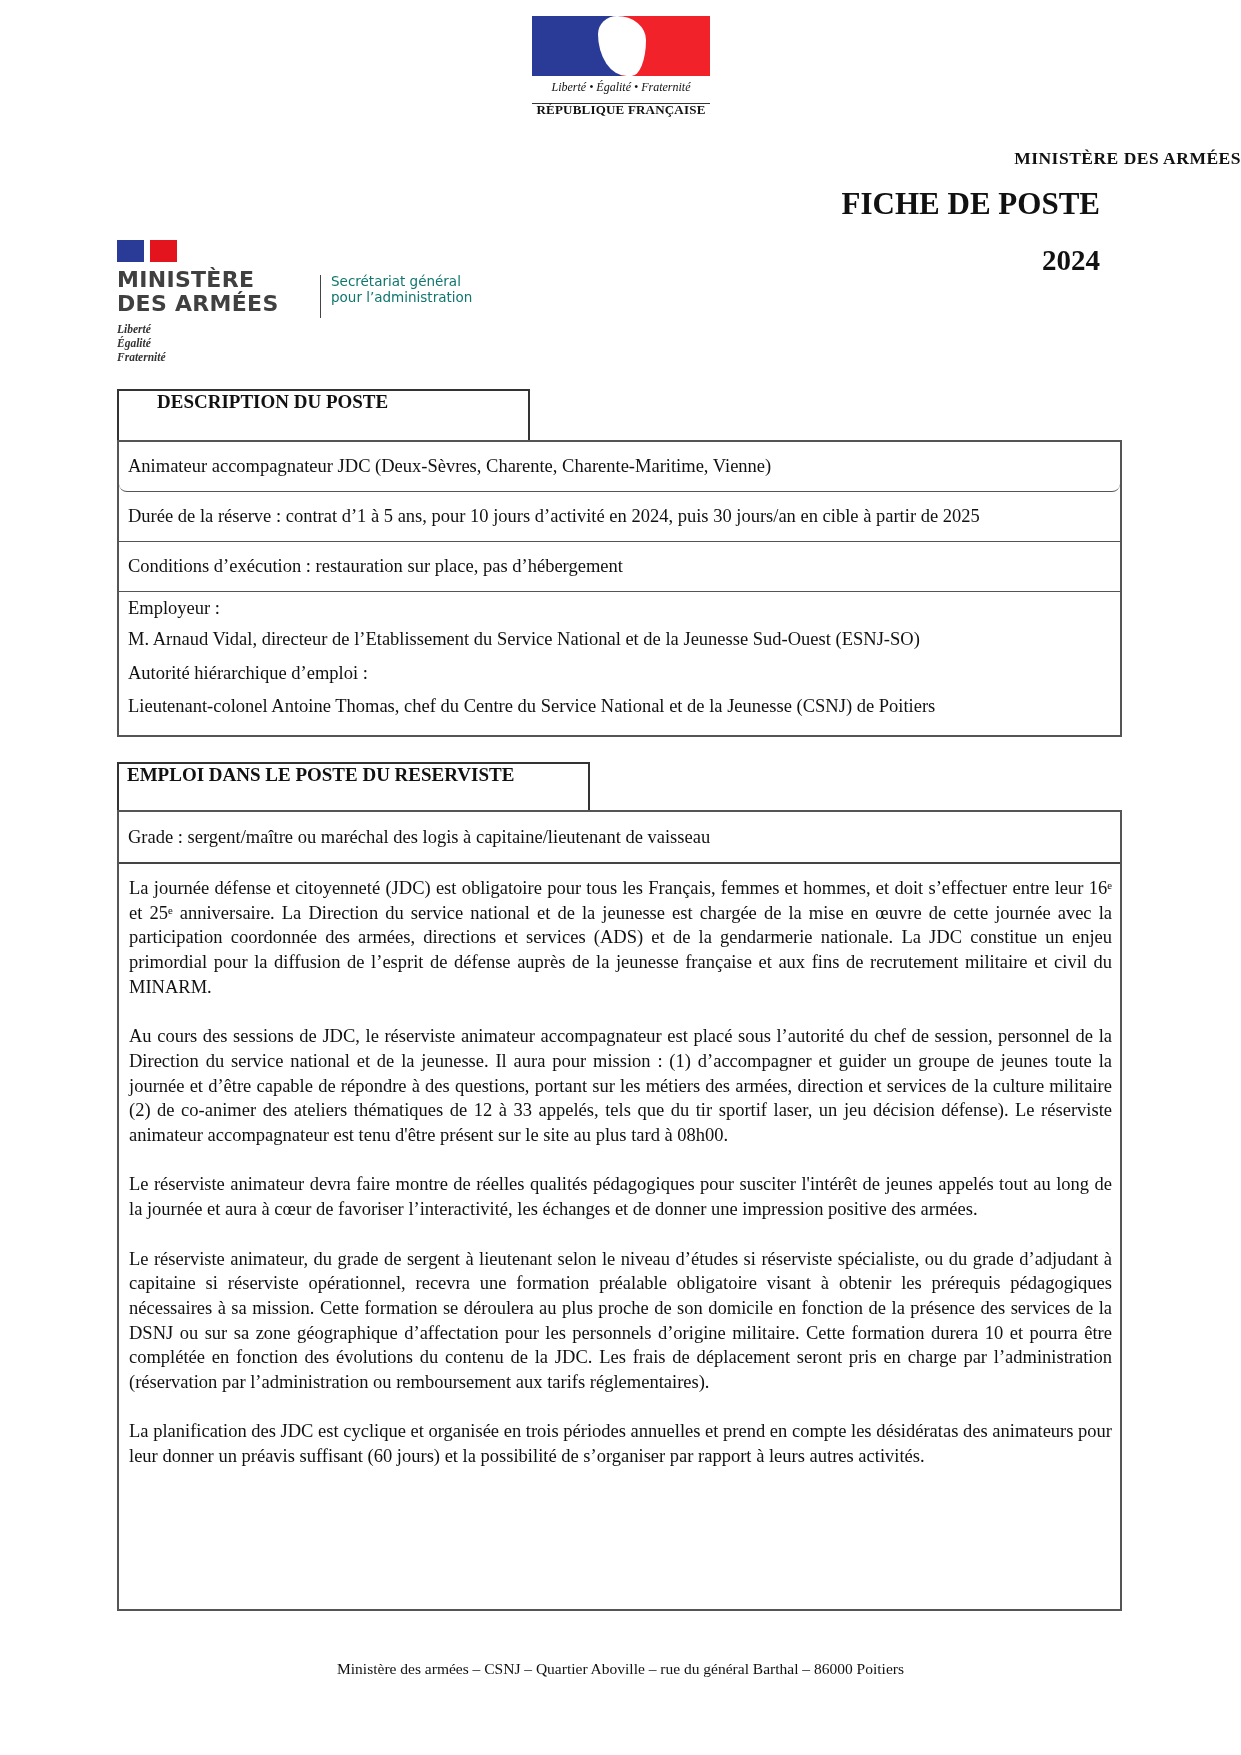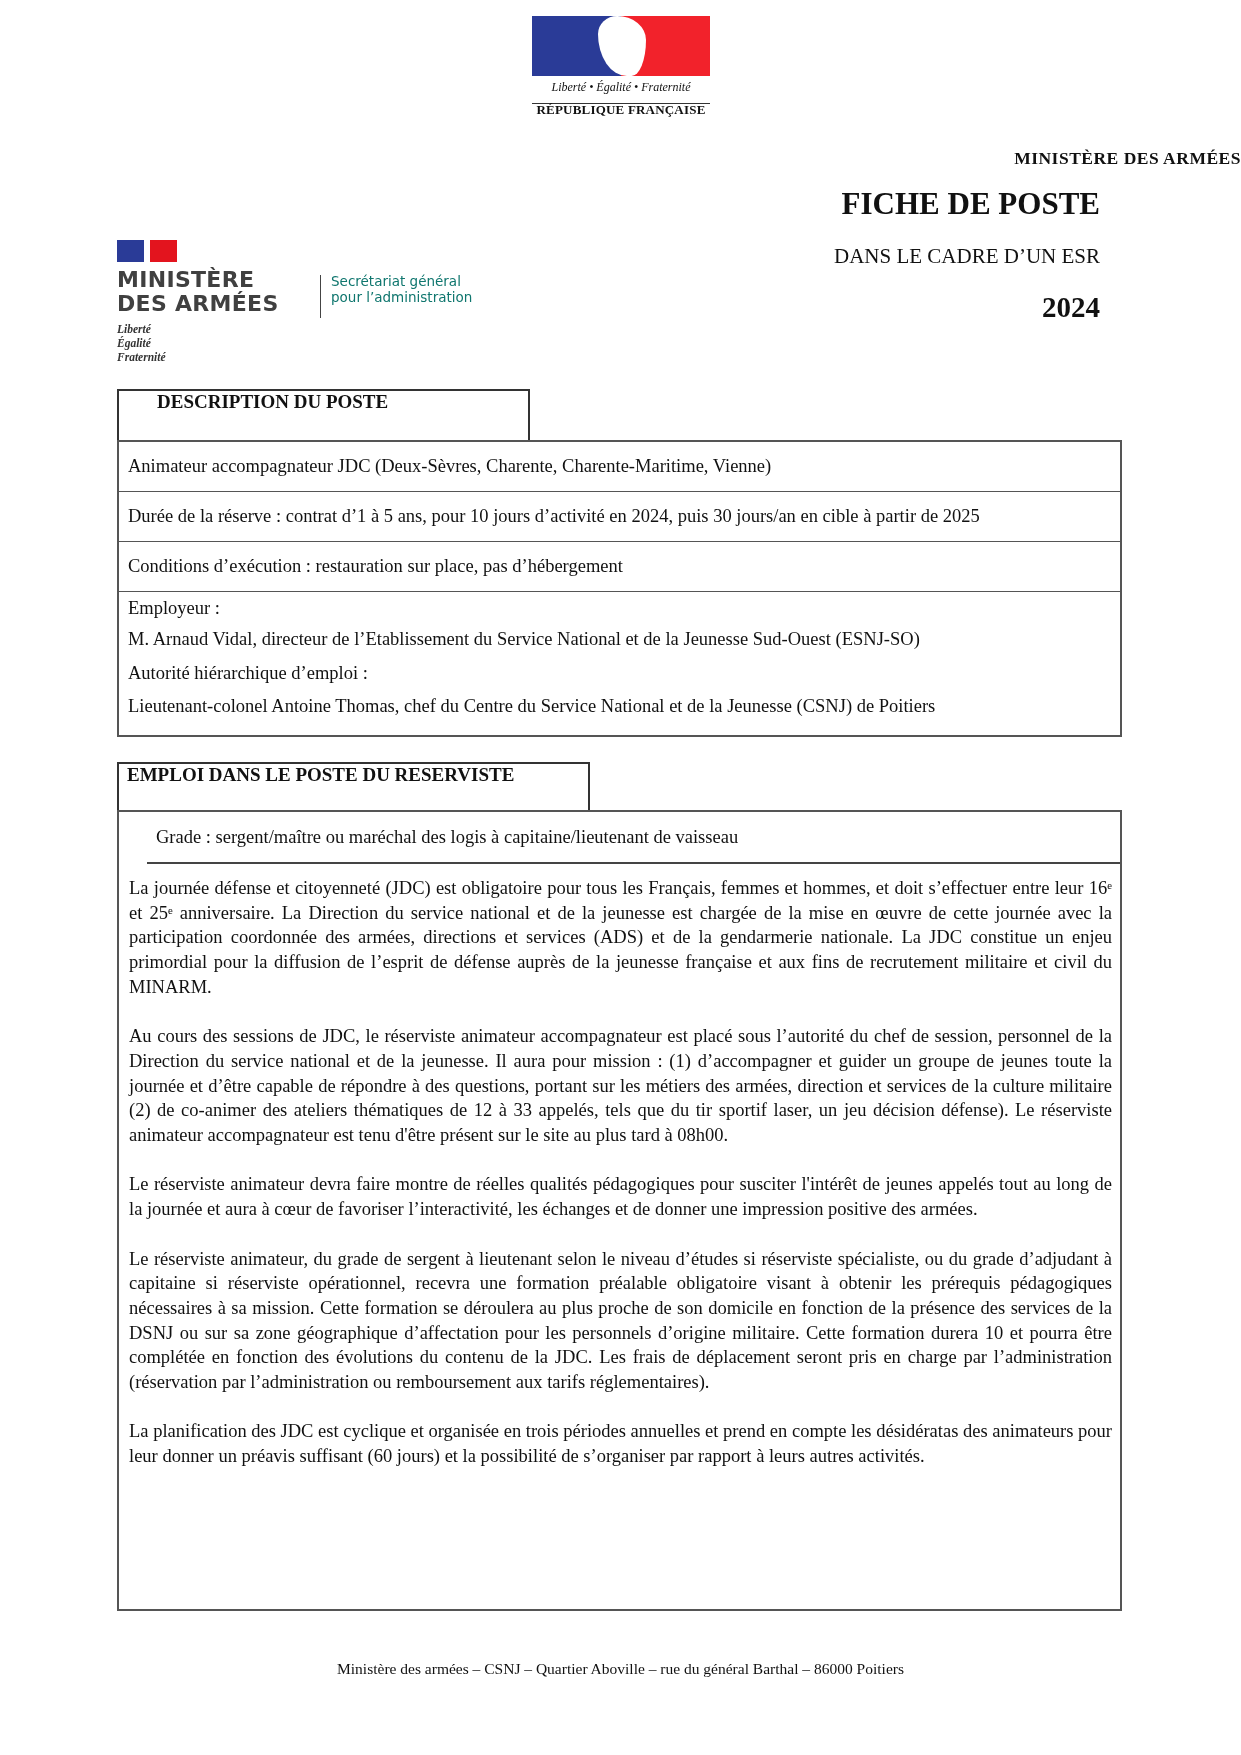--- a/index.html
+++ b/index.html
@@ -82,50 +82,49 @@
   </div>
   <div id="minarm-sep"></div>
   <div id="minarm-sub">
     <div>Secrétariat général</div>
     <div>pour l’administration</div>
   </div>
 </div>
 
 <div id="title-block" class="abs">
   <div id="doc-title">FICHE DE POSTE</div>
-  <div id="doc-subtitle">DANS LE CADRE D’UN ESR</div>
   <div id="doc-year">2024</div>
 </div>
 
 <div class="sec-header" style="left:117px; top:389px; width:413px; height:52px; padding-left:38px;">
   <span>DESCRIPTION DU POSTE</span>
 </div>
 <div class="sec-box" style="top:440px; height:297px;">
-  <div class="row" style="height:50px;">
+  <div class="row" style="height:50px;border-radius:8px;">
     <span>Animateur accompagnateur JDC (Deux-Sèvres, Charente, Charente-Maritime, Vienne)</span>
   </div>
   <div class="row" style="height:50px;">
     <span>Durée de la réserve : contrat d’1 à 5 ans, pour 10 jours d’activité en 2024, puis 30 jours/an en cible à partir de 2025</span>
   </div>
   <div class="row" style="height:50px;">
     <span>Conditions d’exécution : restauration sur place, pas d’hébergement</span>
   </div>
   <div class="row multi">
     <p style="line-height:26px;">Employeur :</p>
     <p>M. Arnaud Vidal, directeur de l’Etablissement du Service National et de la Jeunesse Sud-Ouest (ESNJ-SO)</p>
     <p style="line-height:30px;">Autorité hiérarchique d’emploi :</p>
     <p>Lieutenant-colonel Antoine Thomas, chef du Centre du Service National et de la Jeunesse (CSNJ) de Poitiers</p>
   </div>
 </div>
 
 <div class="sec-header" style="left:117px; top:762px; width:473px; height:49px; padding-left:8px;">
   <span>EMPLOI DANS LE POSTE DU RESERVISTE</span>
 </div>
 <div class="sec-box" style="top:810px; height:801px;">
-  <div class="row" style="height:52px; border-bottom:2px solid #444;margin-left:28px;">
+  <div class="row" style="height:52px; border-bottom:2px solid #444;">
     <span>Grade : sergent/maître ou maréchal des logis à capitaine/lieutenant de vaisseau</span>
   </div>
   <div class="body-text">
     <p>La journée défense et citoyenneté (JDC) est obligatoire pour tous les Français, femmes et hommes, et doit s’effectuer entre leur 16ᵉ et 25ᵉ anniversaire. La Direction du service national et de la jeunesse est chargée de la mise en œuvre de cette journée avec la participation coordonnée des armées, directions et services (ADS) et de la gendarmerie nationale. La JDC constitue un enjeu primordial pour la diffusion de l’esprit de défense auprès de la jeunesse française et aux fins de recrutement militaire et civil du MINARM.</p>
     <p>Au cours des sessions de JDC, le réserviste animateur accompagnateur est placé sous l’autorité du chef de session, personnel de la Direction du service national et de la jeunesse. Il aura pour mission : (1) d’accompagner et guider un groupe de jeunes toute la journée et d’être capable de répondre à des questions, portant sur les métiers des armées, direction et services de la culture militaire (2) de co-animer des ateliers thématiques de 12 à 33 appelés, tels que du tir sportif laser, un jeu décision défense). Le réserviste animateur accompagnateur est tenu d'être présent sur le site au plus tard à 08h00.</p>
     <p>Le réserviste animateur devra faire montre de réelles qualités pédagogiques pour susciter l'intérêt de jeunes appelés tout au long de la journée et aura à cœur de favoriser l’interactivité, les échanges et de donner une impression positive des armées.</p>
     <p>Le réserviste animateur, du grade de sergent à lieutenant selon le niveau d’études si réserviste spécialiste, ou du grade d’adjudant à capitaine si réserviste opérationnel, recevra une formation préalable obligatoire visant à obtenir les prérequis pédagogiques nécessaires à sa mission. Cette formation se déroulera au plus proche de son domicile en fonction de la présence des services de la DSNJ ou sur sa zone géographique d’affectation pour les personnels d’origine militaire. Cette formation durera 10 et pourra être complétée en fonction des évolutions du contenu de la JDC. Les frais de déplacement seront pris en charge par l’administration (réservation par l’administration ou remboursement aux tarifs réglementaires).</p>
     <p>La planification des JDC est cyclique et organisée en trois périodes annuelles et prend en compte les désidératas des animateurs pour leur donner un préavis suffisant (60 jours) et la possibilité de s’organiser par rapport à leurs autres activités.</p>
   </div>
 </div>

